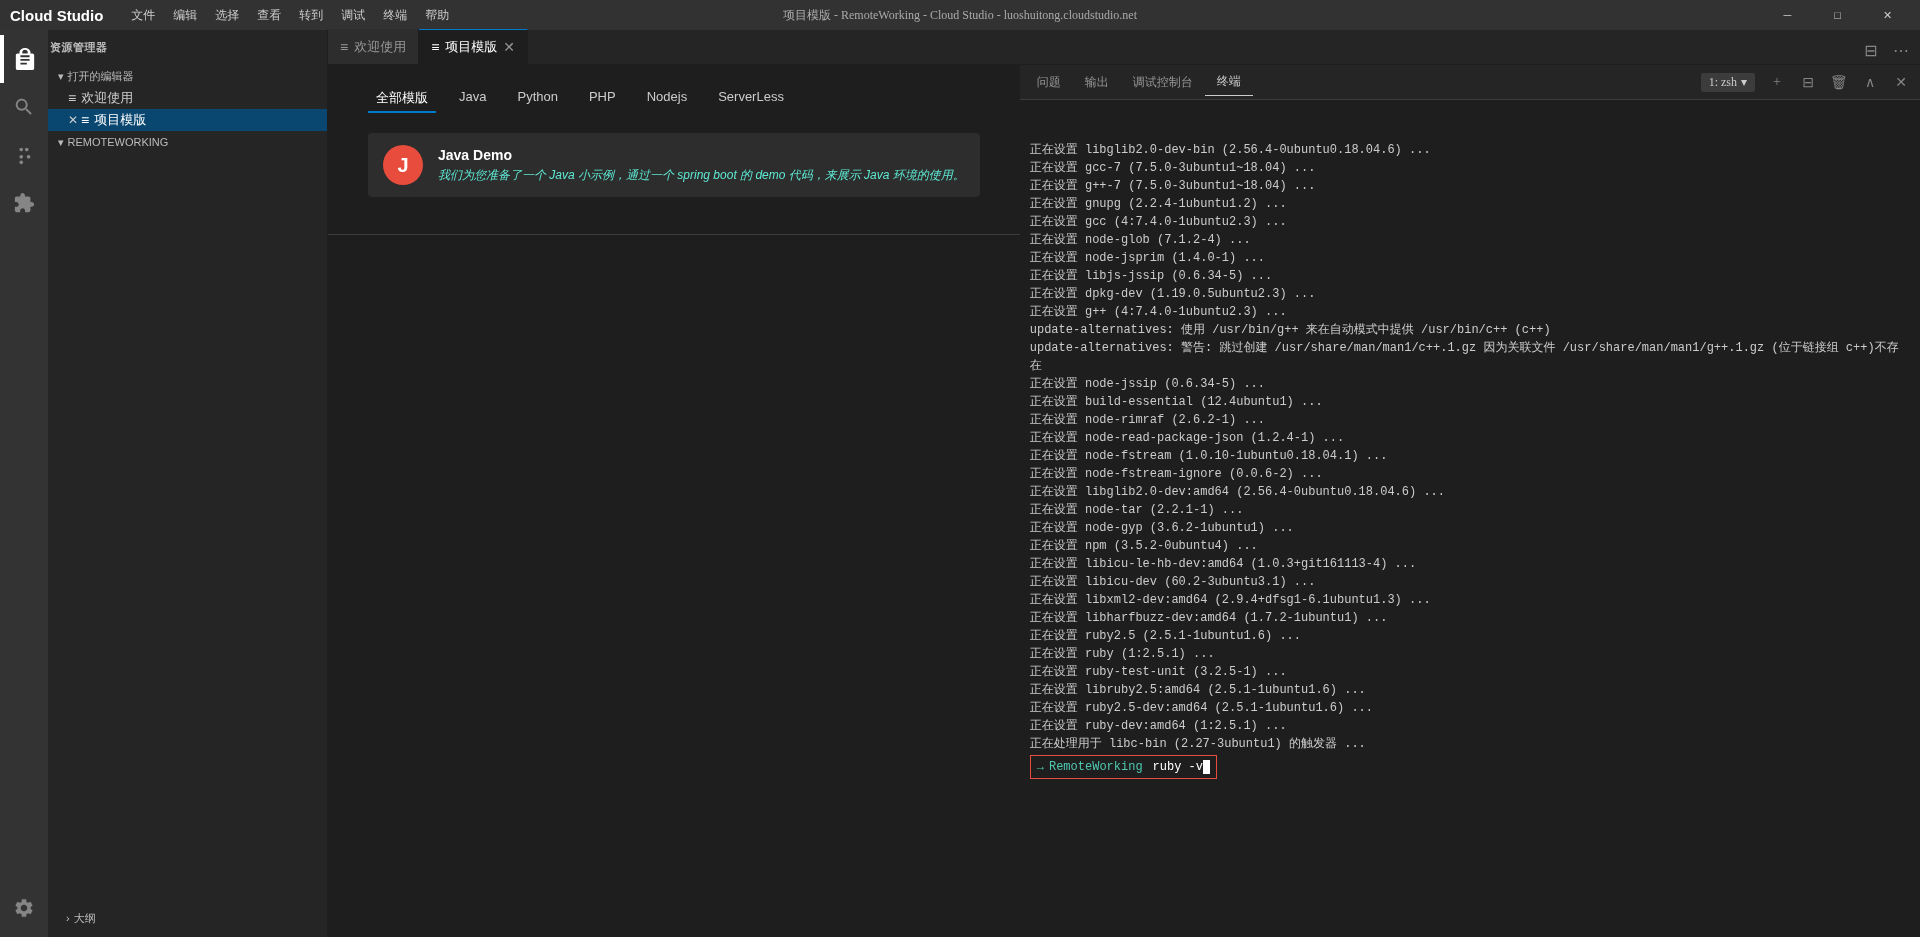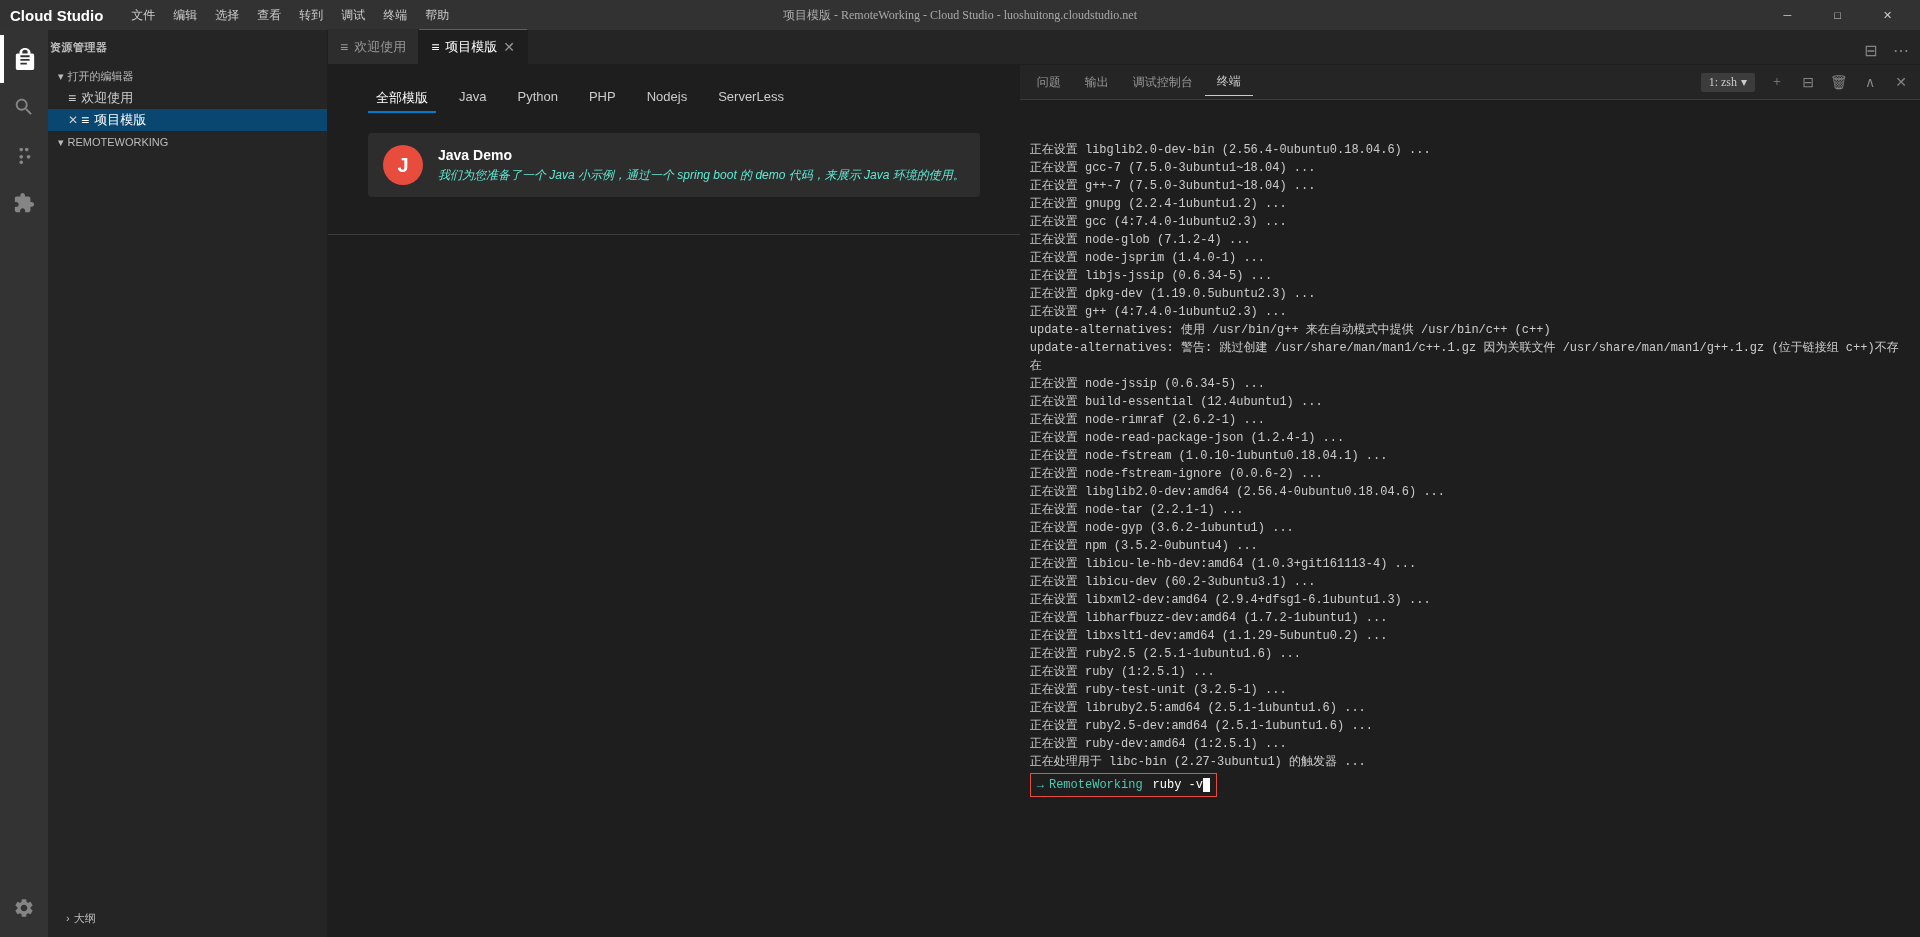--- a/index.html
+++ b/index.html
@@ -544,21 +544,20 @@
             <div class="line">正在设置 node-fstream (1.0.10-1ubuntu0.18.04.1) ...</div>
             <div class="line">正在设置 node-fstream-ignore (0.0.6-2) ...</div>
             <div class="line">正在设置 libglib2.0-dev:amd64 (2.56.4-0ubuntu0.18.04.6) ...</div>
             <div class="line">正在设置 node-tar (2.2.1-1) ...</div>
             <div class="line">正在设置 node-gyp (3.6.2-1ubuntu1) ...</div>
             <div class="line">正在设置 npm (3.5.2-0ubuntu4) ...</div>
             <div class="line">正在设置 libicu-le-hb-dev:amd64 (1.0.3+git161113-4) ...</div>
             <div class="line">正在设置 libicu-dev (60.2-3ubuntu3.1) ...</div>
             <div class="line">正在设置 libxml2-dev:amd64 (2.9.4+dfsg1-6.1ubuntu1.3) ...</div>
             <div class="line">正在设置 libharfbuzz-dev:amd64 (1.7.2-1ubuntu1) ...</div>
-            <div class="line">正在设置 libxslt1-dev:amd64 (1.1.29-5ubuntu0.2) ...</div>
             <div class="line">正在设置 ruby2.5 (2.5.1-1ubuntu1.6) ...</div>
             <div class="line">正在设置 ruby (1:2.5.1) ...</div>
             <div class="line">正在设置 ruby-test-unit (3.2.5-1) ...</div>
             <div class="line">正在设置 libruby2.5:amd64 (2.5.1-1ubuntu1.6) ...</div>
             <div class="line">正在设置 ruby2.5-dev:amd64 (2.5.1-1ubuntu1.6) ...</div>
             <div class="line">正在设置 ruby-dev:amd64 (1:2.5.1) ...</div>
             <div class="line">正在处理用于 libc-bin (2.27-3ubuntu1) 的触发器 ...</div>
             <div class="term-prompt">
     <span class="prompt-box">
       <span class="term-prompt-arrow">→</span>

